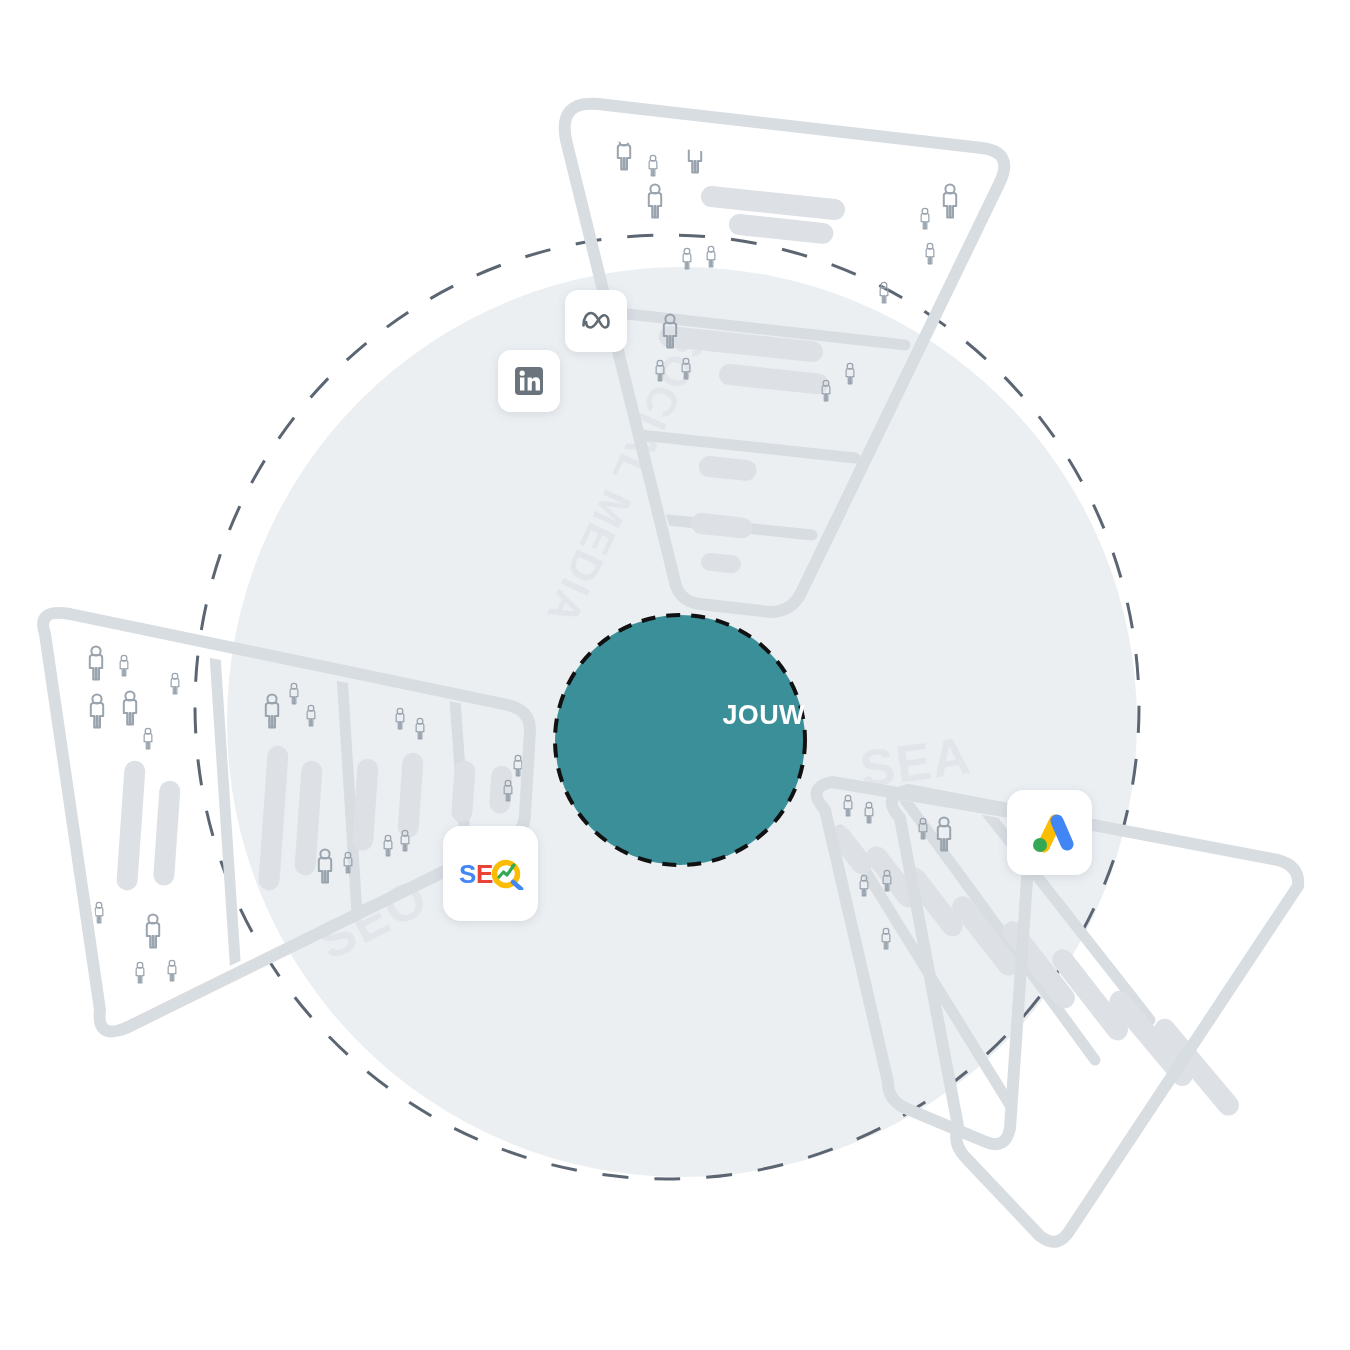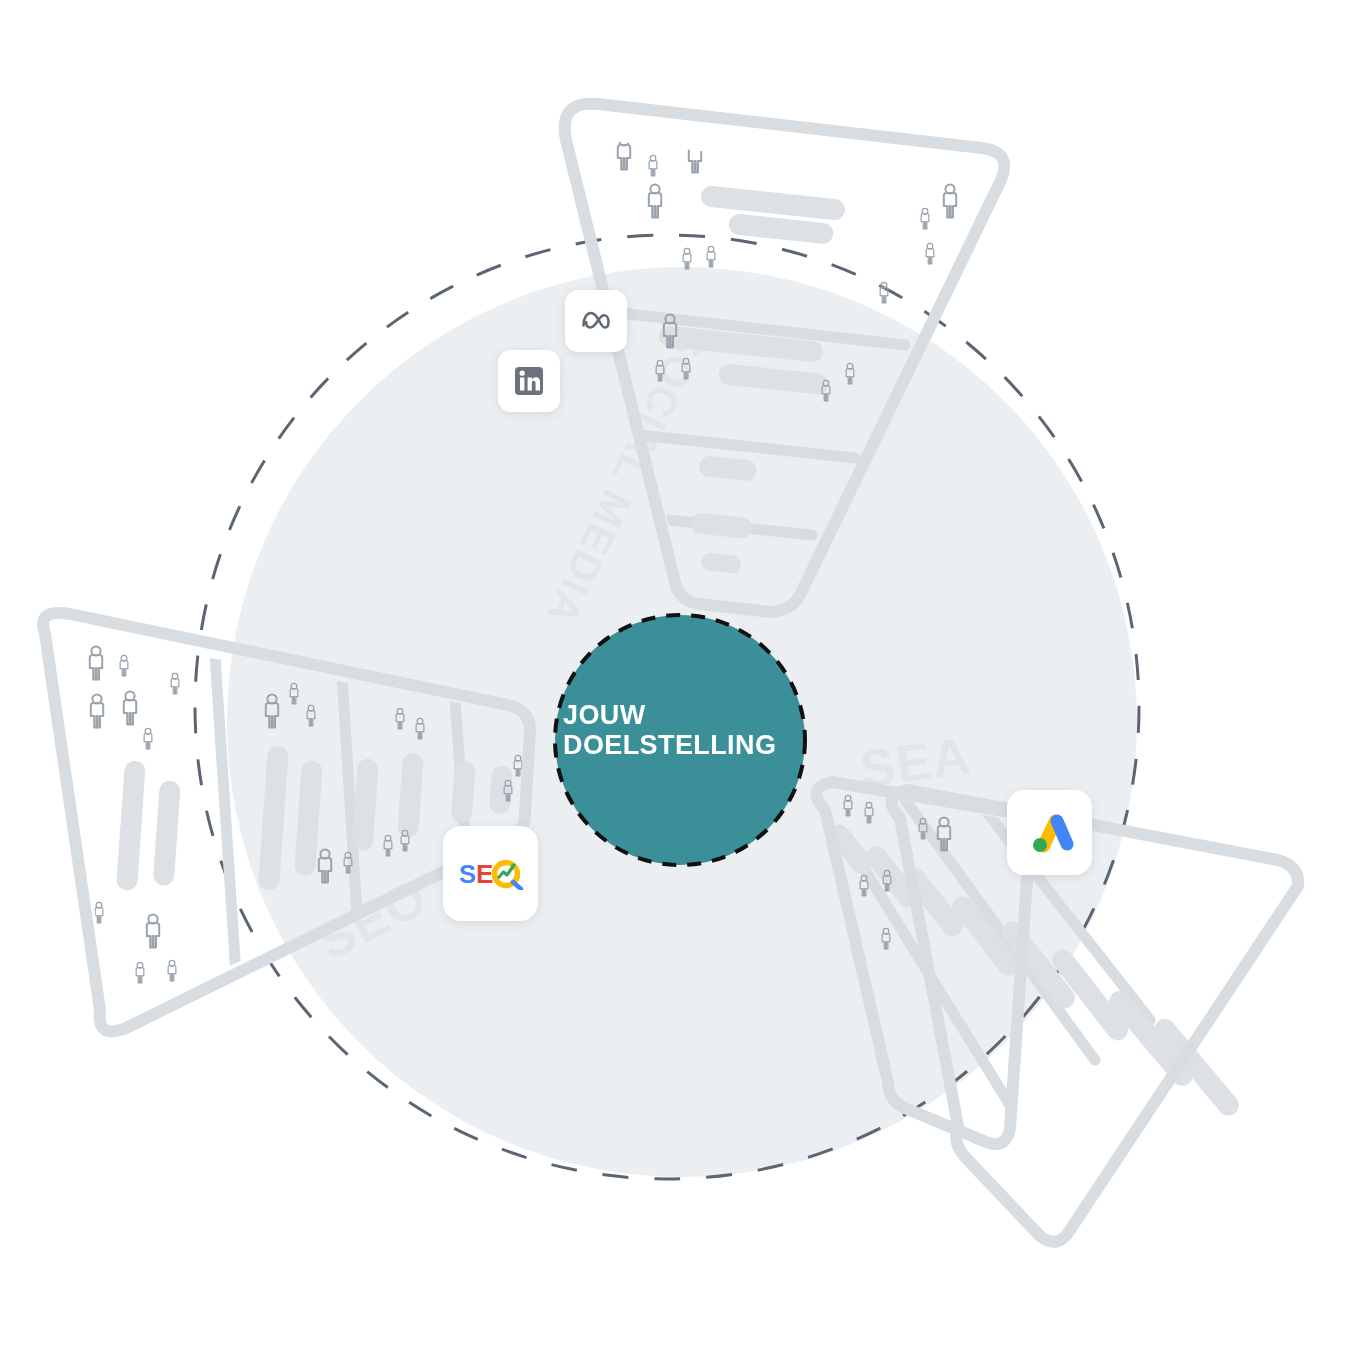--- a/index.html
+++ b/index.html
@@ -35,28 +35,27 @@
   .badge svg { display: block; }
   #badge-meta   { left: 565px;  top: 290px;  width: 62px; height: 62px; border-radius: 13px; }
   #badge-linked { left: 498px;  top: 350px;  width: 62px; height: 62px; border-radius: 13px; }
   #badge-seo    { left: 443px;  top: 826px;  width: 95px; height: 95px; border-radius: 18px; }
   #badge-ads    { left: 1007px; top: 790px;  width: 85px; height: 85px; border-radius: 17px; }
   .center-label {
     position: absolute;
     left: 555px;
     top: 700px;
     width: 250px;
-    text-align: left;
+    text-align: right;
     color: #ffffff;
     font-weight: bold;
     font-size: 27px;
     line-height: 1.12;
     letter-spacing: 0.4px;
     pointer-events: none;
-    margin-left: 8px;
   }
 </style>
 </head>
 <body>
 
 <div id="stage">
 
   <svg id="scene" viewBox="0 0 1350 1350">
     <defs>
 
@@ -208,21 +207,20 @@
       </g>
       <path d="M900,818 Q880,796 908,790 L1278,860 Q1300,866 1298,886 L1070,1230 Q1058,1250 1040,1236 L966,1158 Q952,1144 958,1126 Z" fill="none" stroke="#d8dde2" stroke-width="12" stroke-linejoin="round" stroke-linecap="round"></path>
     </g>
 
     <circle cx="680" cy="740" r="125" fill="#3b8f99"></circle>
     <circle cx="680" cy="740" r="125" fill="none" stroke="#111111" stroke-width="4" stroke-dasharray="14 11" stroke-linecap="butt"></circle>
   </svg>
 
   <div class="center-label">
     <div>JOUW</div>
-    <div>DOELSTELLING</div>
   </div>
 
   <div class="badge" id="badge-meta">
     <svg width="36" height="36" viewBox="0 0 36 36">
       <path d="M5.5,22.5 C5.5,14.5 9,10 13,10 C16.6,10 18.5,13.2 20.5,16.8 C22.6,20.6 24.3,24.5 27,24.5 C29.2,24.5 30.5,22.3 30.5,19 C30.5,15.2 28.8,12.2 26.3,12.2 C24.3,12.2 22.3,14.2 20.5,16.8 C18.2,20.2 15.8,24.5 12.6,24.5 C9.6,24.5 8.1,22 8.1,19" fill="none" stroke="#5f6a72" stroke-width="2.6" stroke-linecap="round" stroke-linejoin="round"></path>
     </svg>
   </div>
 
   <div class="badge" id="badge-linked">
     <svg width="32" height="32" viewBox="0 0 32 32">

